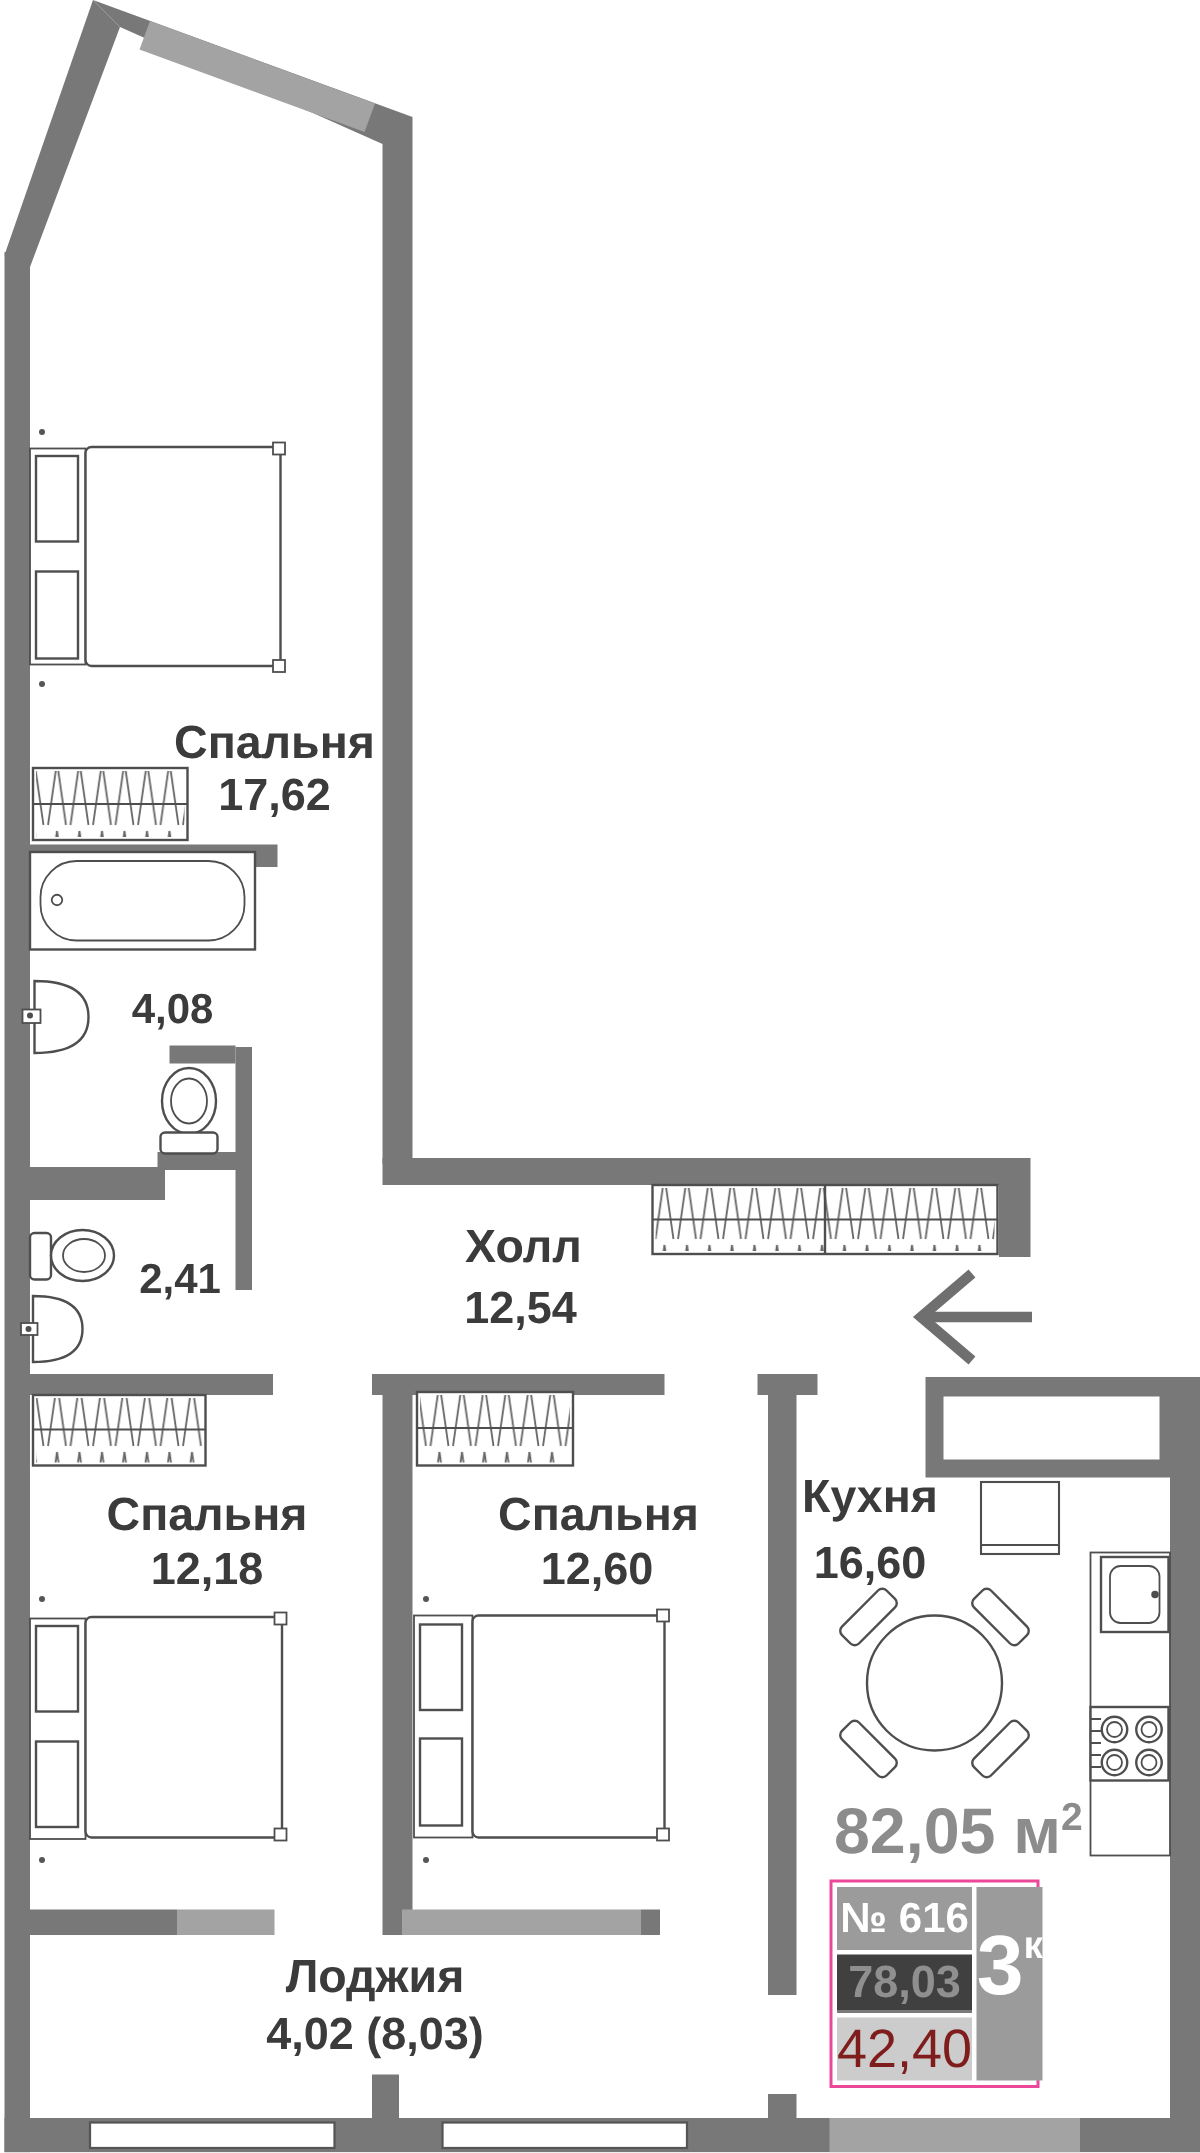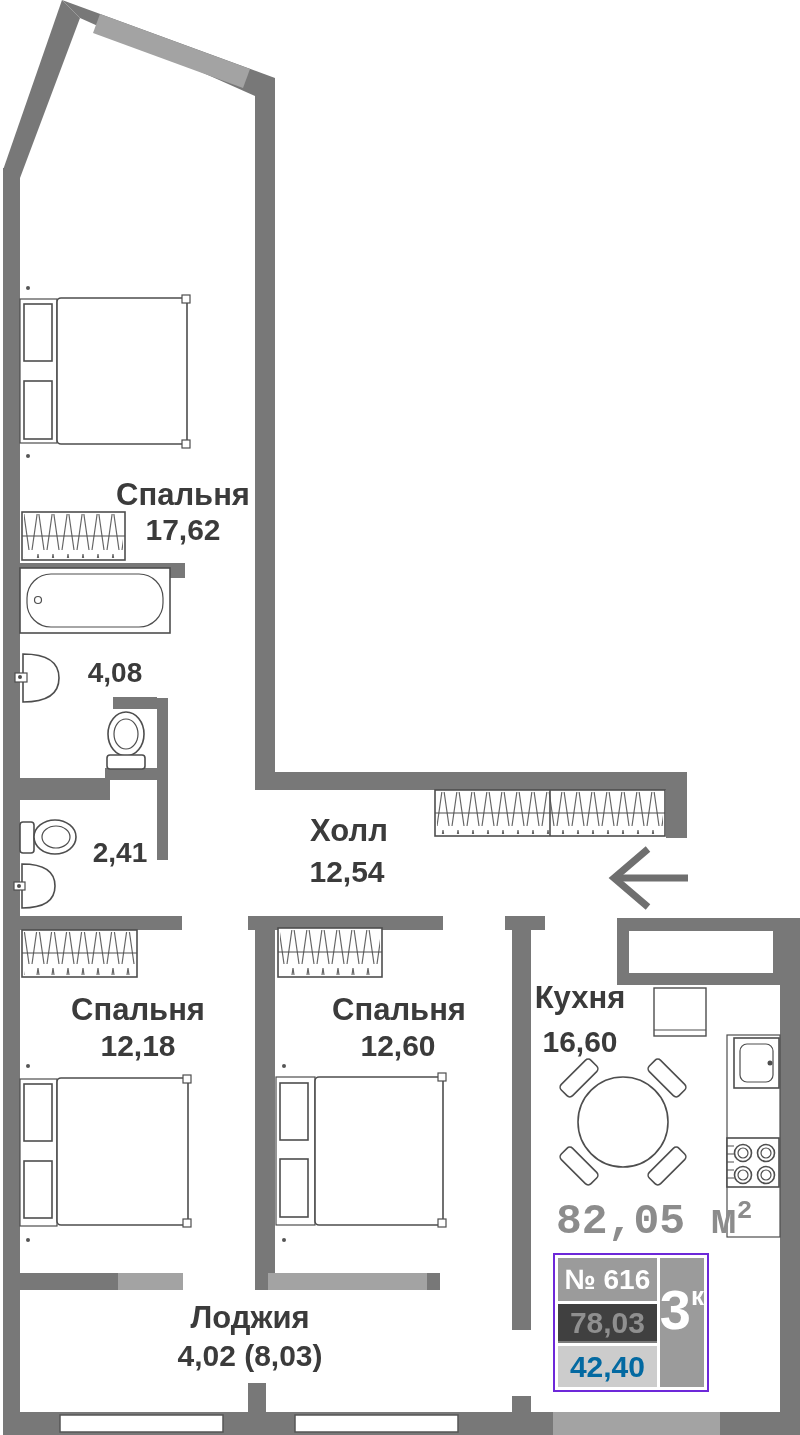--- a/index.html
+++ b/index.html
@@ -6,40 +6,40 @@
   #stage{
     position:relative;width:800px;height:1435px;background:#ffffff;overflow:hidden;
     font-family:"Liberation Sans","DejaVu Sans",sans-serif;
   }
   #plan-svg{position:absolute;left:0;top:0;}
   .room-name{fill:#3b3b3b;font-size:31px;font-weight:600;}
   .room-area{fill:#3b3b3b;font-size:30px;font-weight:600;}
   .small-area{fill:#3b3b3b;font-size:28px;font-weight:600;}
   .big-area{
     position:absolute;left:556px;top:1198px;width:220px;
-    color:#8c8c8c;font-size:43px;font-weight:600;line-height:1;white-space:nowrap;font-family:Liberation Mono, monospace;
+    color:#8c8c8c;font-size:43px;font-weight:600;line-height:1;white-space:nowrap;
   }
   .big-area sup{font-size:26px;font-weight:700;}
   .info-badge{
-    position:absolute;left:553px;top:1253px;width:156px;height:139px;
-    box-sizing:border-box;border:2px solid #6d28d9;background:#ffffff;
+    position:absolute;left:553px;top:1253px;width:140px;height:139px;
+    box-sizing:border-box;border:2px solid #ec4899;background:#ffffff;
     padding:3px;display:flex;gap:3px;
   }
   .info-left{width:99px;display:flex;flex-direction:column;gap:3px;}
   .info-number{
     height:43px;background:#9b9b9b;color:#ffffff;font-size:28px;font-weight:700;
     display:flex;align-items:center;justify-content:center;white-space:nowrap;
   }
   .info-total{
     height:37px;background:#404040;color:#8f8f8f;font-size:30px;font-weight:600;
     display:flex;align-items:center;justify-content:center;
     border-bottom:2px solid #7a7a7a;
   }
   .info-living{
-    flex:1;background:#cccccc;color:#0369a1;font-size:30px;font-weight:700;
+    flex:1;background:#cccccc;color:#7f1d1d;font-size:36px;font-weight:400;
     display:flex;align-items:center;justify-content:center;
   }
   .info-right{
     flex:1;background:#9b9b9b;color:#ffffff;
     display:flex;align-items:center;justify-content:center;
     font-size:56px;font-weight:700;padding-bottom:26px;
   }
   .info-right sup{font-size:26px;font-weight:700;line-height:0;position:relative;top:-14px;}
 </style>
 </head>

